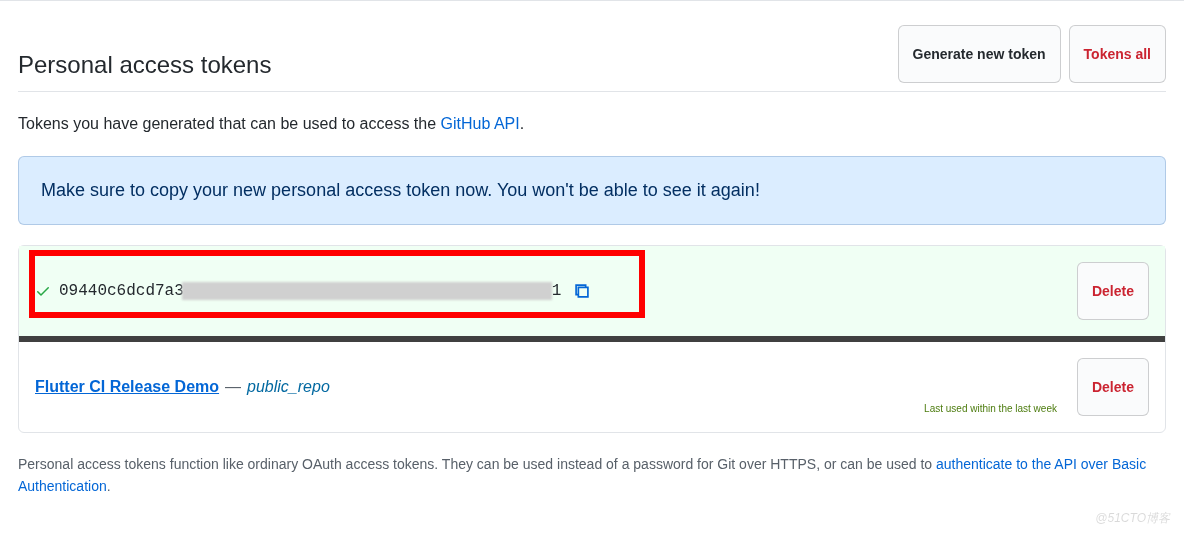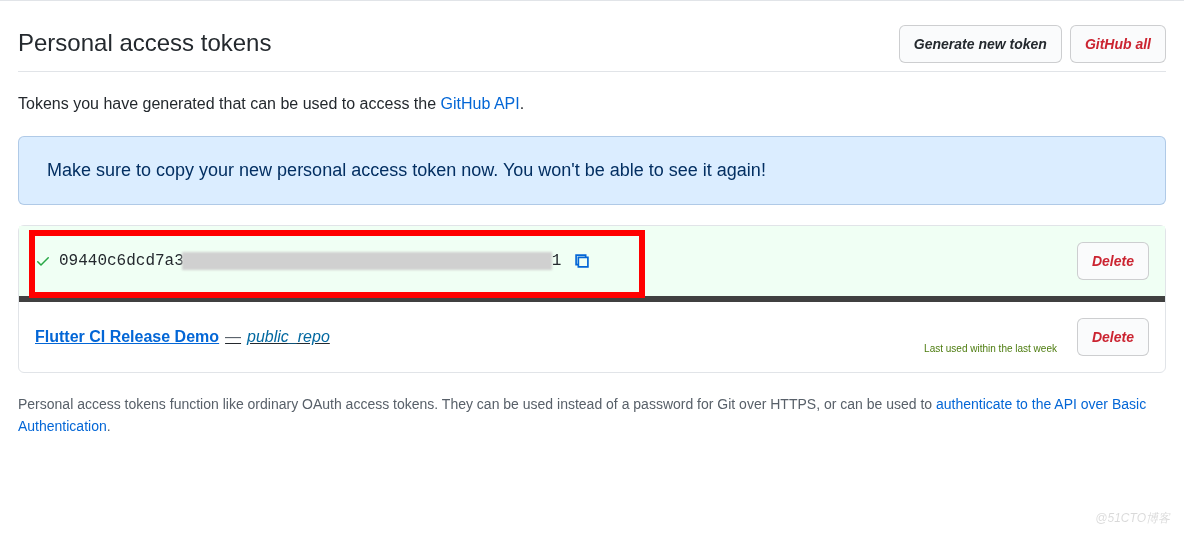--- a/index.html
+++ b/index.html
@@ -18,67 +18,66 @@
       max-width: 1184px;
       padding: 0 18px;
     }
     .top-border {
       border-top: 1px solid #e1e4e8;
       margin-bottom: 24px;
     }
     .header-row {
       display: flex;
       justify-content: space-between;
-      align-items: flex-start;
+      align-items: flex-end;
       padding-bottom: 8px;
       border-bottom: 1px solid #e1e4e8;
       margin-bottom: 20px;
     }
     .page-title {
       font-size: 24px;
       font-weight: 400;
       color: #24292e;
     }
     .header-actions {
       display: flex;
       gap: 8px;
     }
     .btn {
       display: inline-block;
-      padding: 8px 14px;
+      padding: 18px 14px;
       font-size: 14px;
       font-weight: 600;
       line-height: 20px;
       white-space: nowrap;
       vertical-align: middle;
       cursor: pointer;
       user-select: none;
       background-color: #fafbfc;
       border: 1px solid rgba(27,31,35,0.2);
       border-radius: 6px;
       color: #24292e;
-      font-style: italic;
     }
     .btn-danger-text {
       color: #cb2431;
     }
     .description {
       font-size: 16px;
       color: #24292e;
       margin-bottom: 20px;
     }
     .link {
       color: #0366d6;
       text-decoration: none;
     }
     .flash-info {
       background-color: #dbedff;
       border: 1px solid rgba(4,66,137,0.2);
       border-radius: 6px;
-      padding: 20px 28px;
+      padding: 20px 22px;
       margin-bottom: 20px;
       font-size: 18px;
       color: #032f62;
     }
     .token-list {
       border: 1px solid #e1e4e8;
       border-radius: 6px;
       margin-bottom: 20px;
     }
     .token-row {
@@ -132,21 +131,20 @@
       color: #0366d6;
       cursor: pointer;
       display: inline-flex;
       margin-left: 4px;
     }
     .token-name-wrap {
       display: flex;
       align-items: baseline;
       gap: 6px;
       font-size: 16px;
-      text-decoration: underline;
     }
     .token-name {
       color: #0366d6;
       font-weight: 600;
     }
     .token-dash {
       color: #586069;
     }
     .token-scope {
       color: #0369a1;
@@ -178,21 +176,21 @@
 </head>
 <body>
 
 <div class="top-border"></div>
 <div class="container">
 
   <div class="header-row">
     <h2 class="page-title">Personal access tokens</h2>
     <div class="header-actions">
       <button class="btn">Generate new token</button>
-      <button class="btn btn-danger-text">GitHub all</button>
+      <button class="btn btn-danger-text">Tokens all</button>
     </div>
   </div>
 
   <p class="description">
     <span>Tokens you have generated that can be used to access the </span><a href="#" class="link">GitHub API</a><span>.</span>
   </p>
 
   <div class="flash-info">
     <span>Make sure to copy your new personal access token now. You won't be able to see it again!</span>
   </div>

